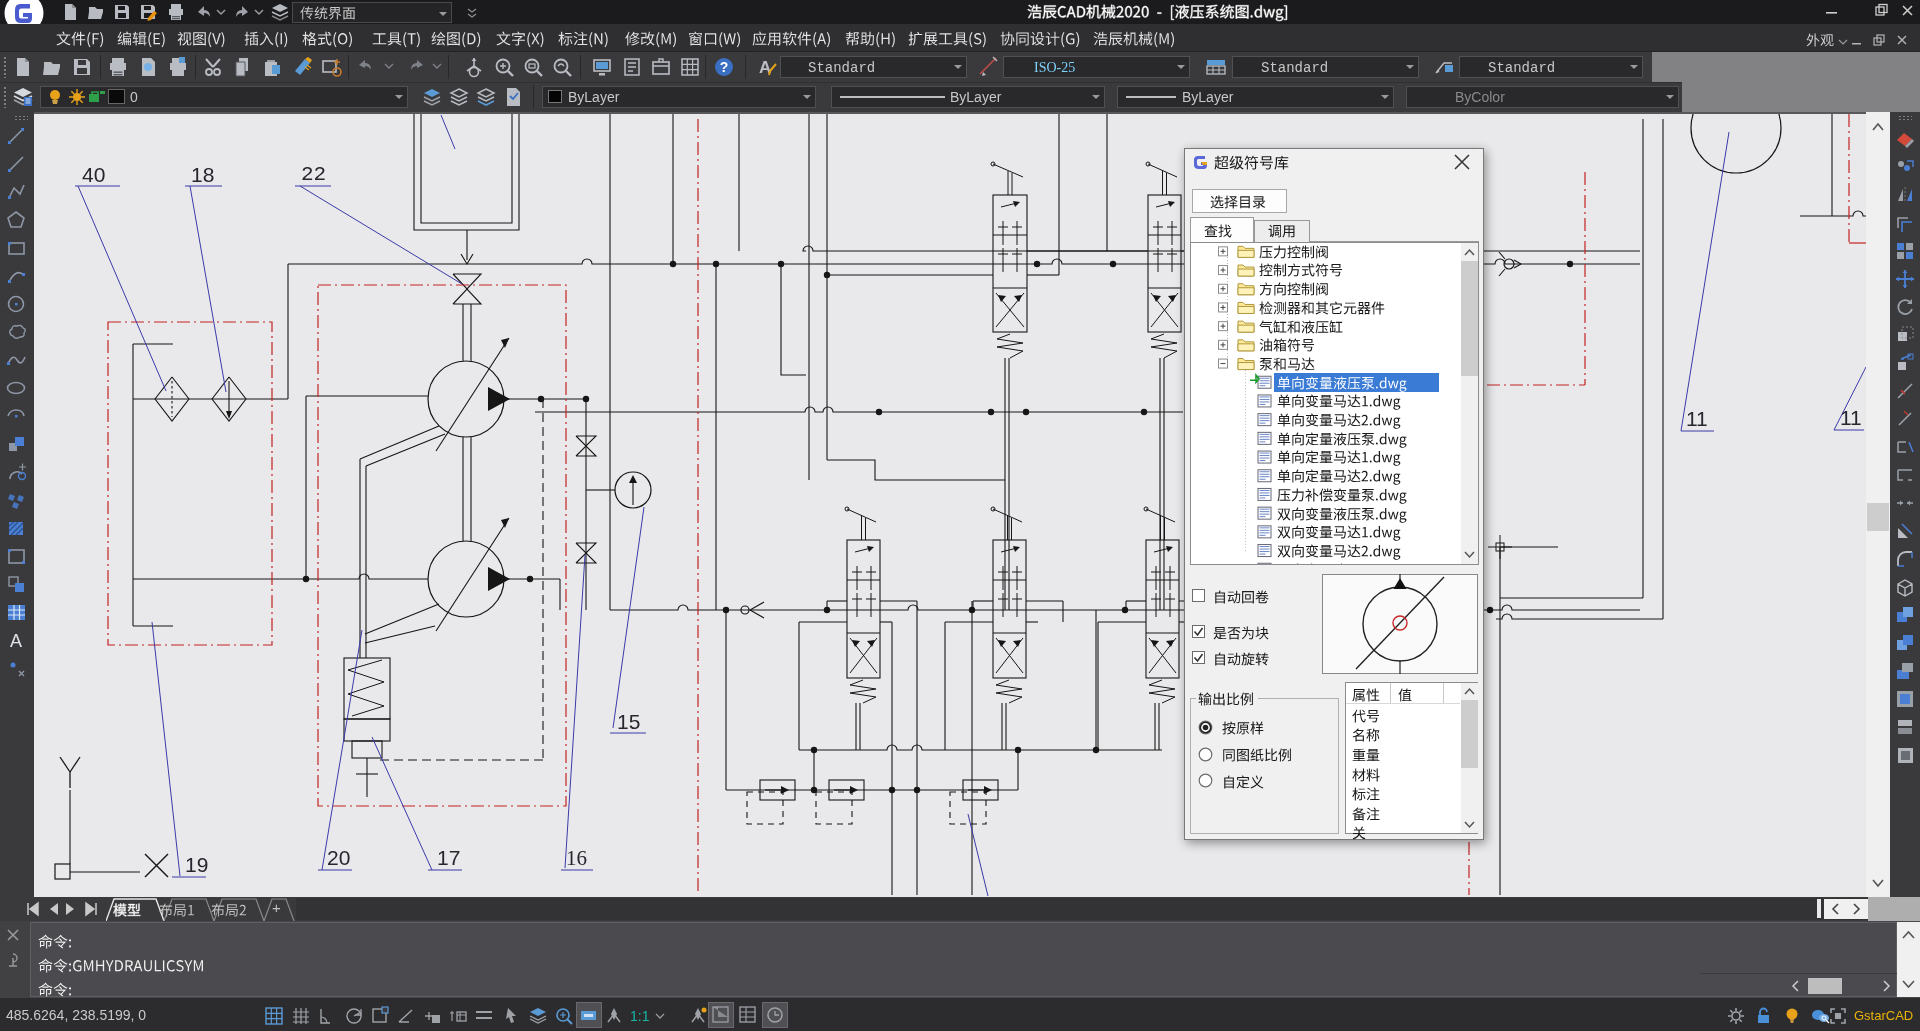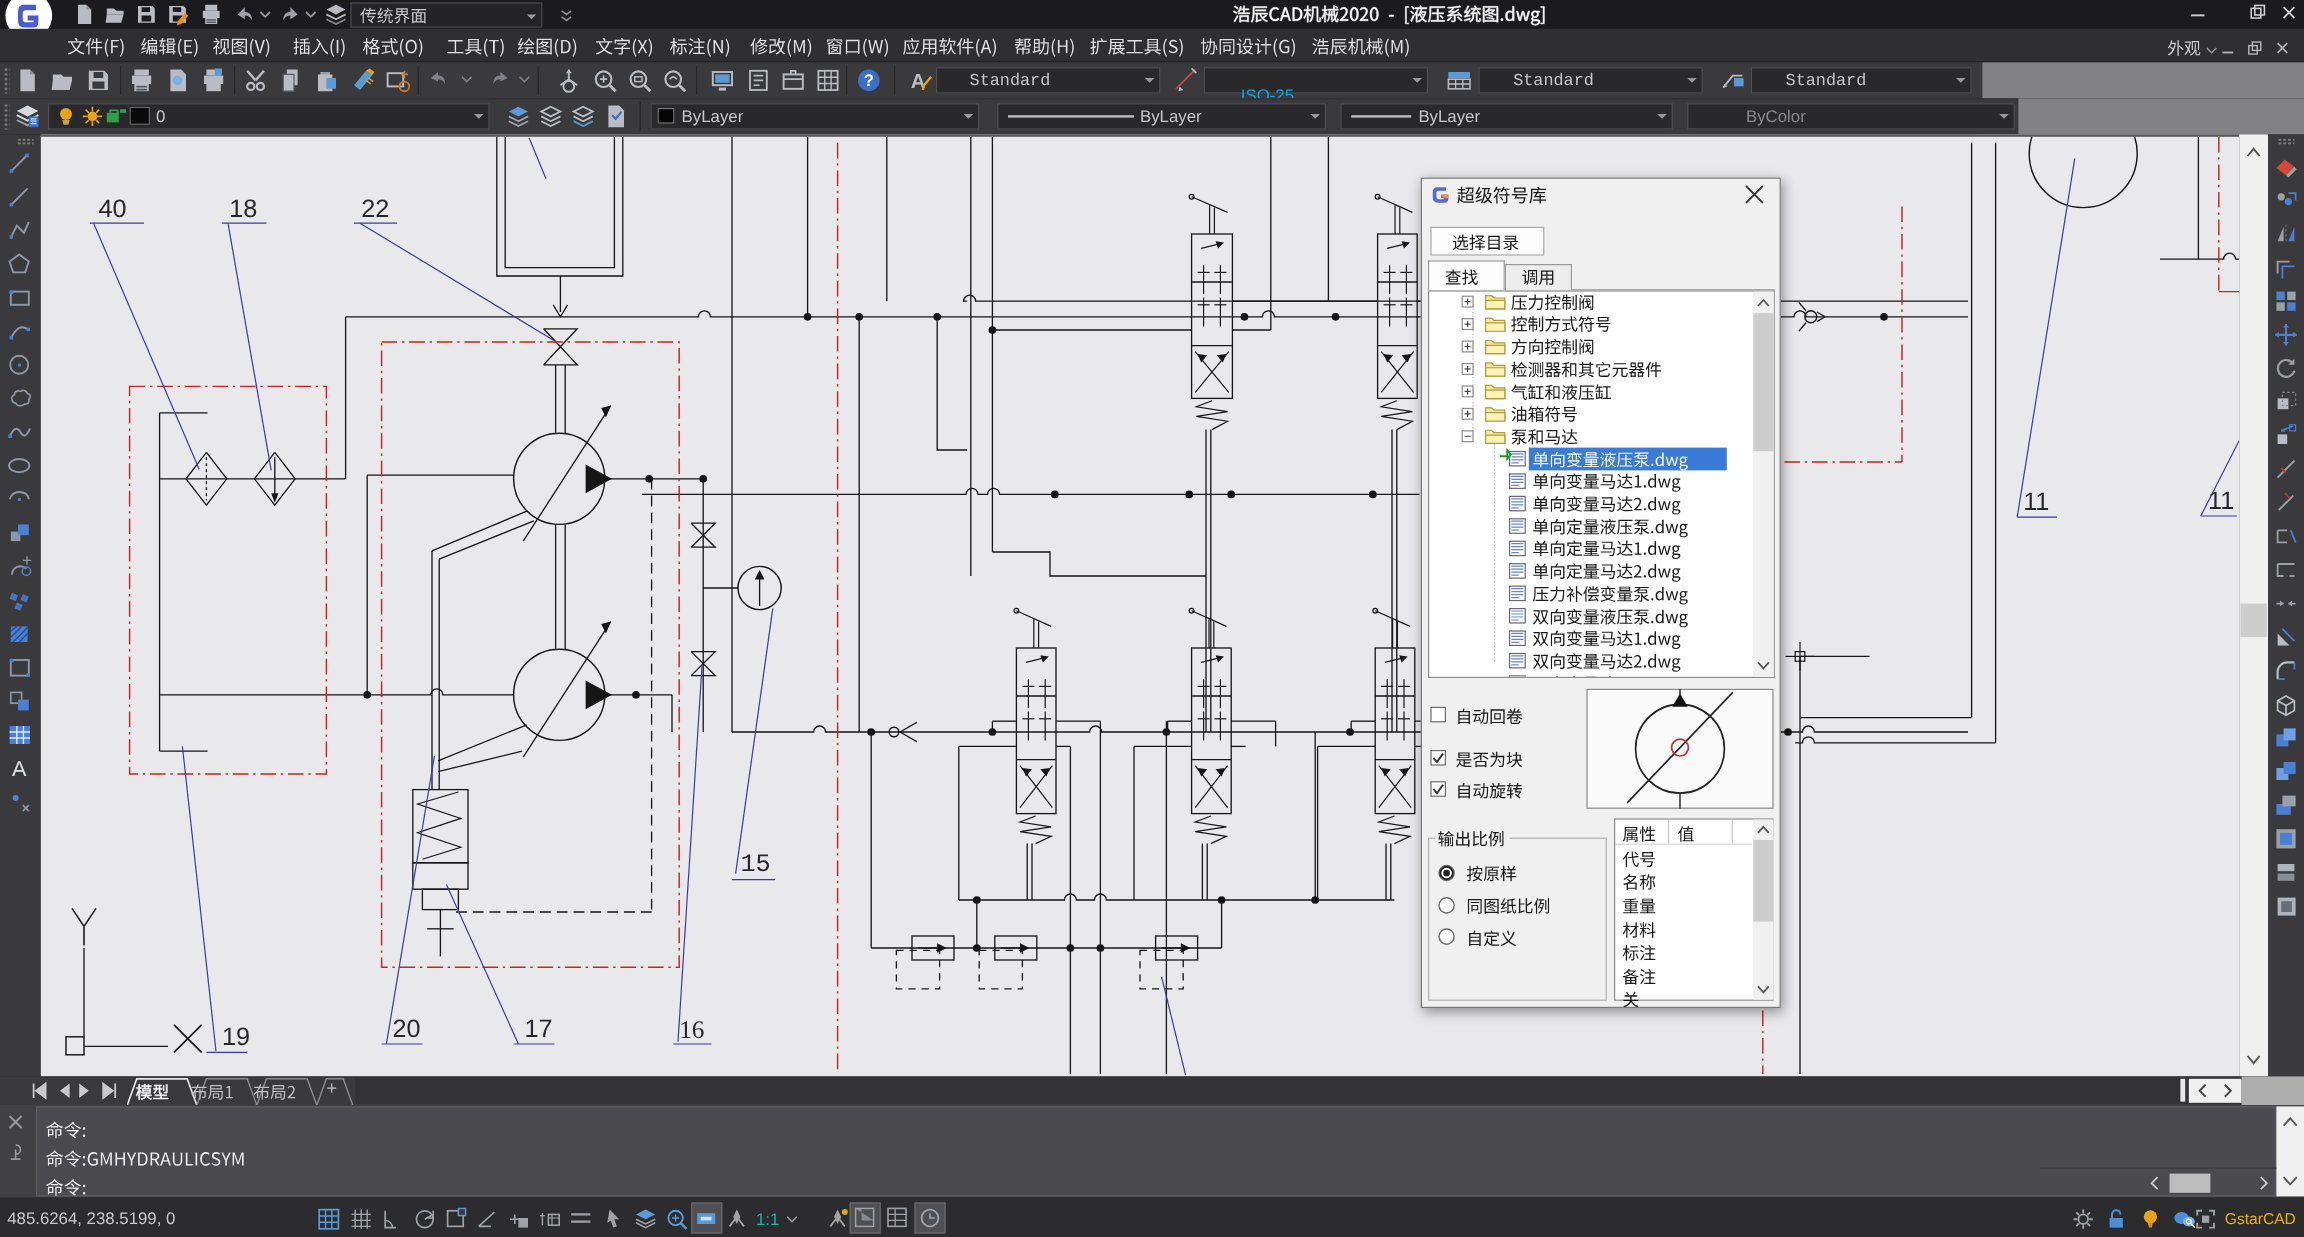--- a/index.html
+++ b/index.html
@@ -571,21 +571,21 @@
     <div class="combo" style="left:1003px;top:56px;width:187px;height:22px;color:#c7c7c7">
       <span class="arr"></span>
     </div>
     <div class="combo" style="left:1232px;top:56px;width:187px;height:22px;color:#c7c7c7">
       <span class="arr"></span>
     </div>
     <div class="combo" style="left:1459px;top:56px;width:184px;height:22px;color:#c7c7c7">
       <span class="arr"></span>
     </div>
     <div style="left:808px;top:60px;font-size:14px;color:#c7c7c7;font-family:'Liberation Mono',monospace">Standard</div>
-    <div style="left:1034px;top:71px;font-size:14px;color:#0ea5e9;font-family:Liberation Sans, sans-serif">ISO-25</div>
+    <div style="left:1034px;top:60px;font-size:14px;color:#7dd3fc;font-family:Liberation Serif, serif">ISO-25</div>
     <div style="left:1261px;top:60px;font-size:14px;color:#c7c7c7;font-family:'Liberation Mono',monospace">Standard</div>
     <div style="left:1488px;top:60px;font-size:14px;color:#c7c7c7;font-family:'Liberation Mono',monospace">Standard</div>
     <div style="left:0;top:82px;width:1920px;height:30px;background:#3a3a3d;border-top:1px solid #303033"></div>
     <div style="left:1682px;top:82px;width:238px;height:30px;background:#828285"></div>
     <div class="grip" style="left:3px;top:86px;height:22px"></div>
     <svg class="ic" style="left:11px;top:85px" width="24" height="24">
       <path d="M12 3 l9 4.5 -9 4.5 -9 -4.5 z" fill="#d6d9dd"></path>
       <path d="M3 11 l9 4.5 9 -4.5" stroke="#d6d9dd" fill="none" stroke-width="1.6"></path>
       <path d="M3 15 l9 4.5 9 -4.5" stroke="#9fa3a8" fill="none" stroke-width="1.6"></path>
       <rect x="13" y="12" width="8" height="9" fill="#3a6fc4"></rect>
@@ -1144,22 +1144,22 @@
         <path d="M36.0 758.0 L106.0 758.0" stroke="#161616" stroke-width="1.1" fill="none"></path>
         <path d="M111.0 740.0 L134.0 763.0" stroke="#161616" stroke-width="1.4" fill="none"></path>
         <path d="M111.0 763.0 L134.0 740.0" stroke="#161616" stroke-width="1.4" fill="none"></path>
         <path d="M26.0 643.0 L36.0 658.0" stroke="#161616" stroke-width="1.3" fill="none"></path>
         <path d="M46.0 643.0 L36.0 658.0" stroke="#161616" stroke-width="1.3" fill="none"></path>
         <path d="M36.0 658.0 L36.0 674.0" stroke="#161616" stroke-width="1.3" fill="none"></path>
       </svg>
     </div>
     <div style="left:82px;top:163px;font-size:21px;color:#26262e;font-family:'Liberation Sans'">40</div>
     <div style="left:191px;top:163px;font-size:21px;color:#26262e;font-family:'Liberation Sans'">18</div>
-    <div style="left:301px;top:163px;font-size:21px;color:#26262e;font-family:Liberation Sans, sans-serif">22</div>
-    <div style="left:617px;top:710px;font-size:21px;color:#26262e;font-family:Liberation Mono, monospace">15</div>
+    <div style="left:301px;top:163px;font-size:21px;color:#26262e;font-family:Liberation Mono, monospace">22</div>
+    <div style="left:617px;top:710px;font-size:21px;color:#26262e;font-family:Liberation Sans, sans-serif">15</div>
     <div style="left:566px;top:846px;font-size:21px;color:#26262e;font-family:Liberation Serif, serif">16</div>
     <div style="left:437px;top:846px;font-size:21px;color:#26262e;font-family:'Liberation Sans'">17</div>
     <div style="left:327px;top:846px;font-size:21px;color:#26262e;font-family:'Liberation Sans'">20</div>
     <div style="left:185px;top:853px;font-size:21px;color:#26262e;font-family:'Liberation Sans'">19</div>
     <div style="left:1686px;top:407px;font-size:21px;color:#26262e;font-family:'Liberation Sans'">11</div>
     <div style="left:1840px;top:406px;font-size:21px;color:#26262e;font-family:'Liberation Sans'">11</div>
     <div style="left:1866px;top:112px;width:24px;height:785px;background:#f0f0f0"></div>
     <svg class="ic" style="left:1866px;top:112px" width="24" height="785">
       <path d="M7 18 l5 -6 5 6" stroke="#555" stroke-width="1.6" fill="none"></path>
       <path d="M7 768 l5 6 5 -6" stroke="#555" stroke-width="1.6" fill="none"></path>

